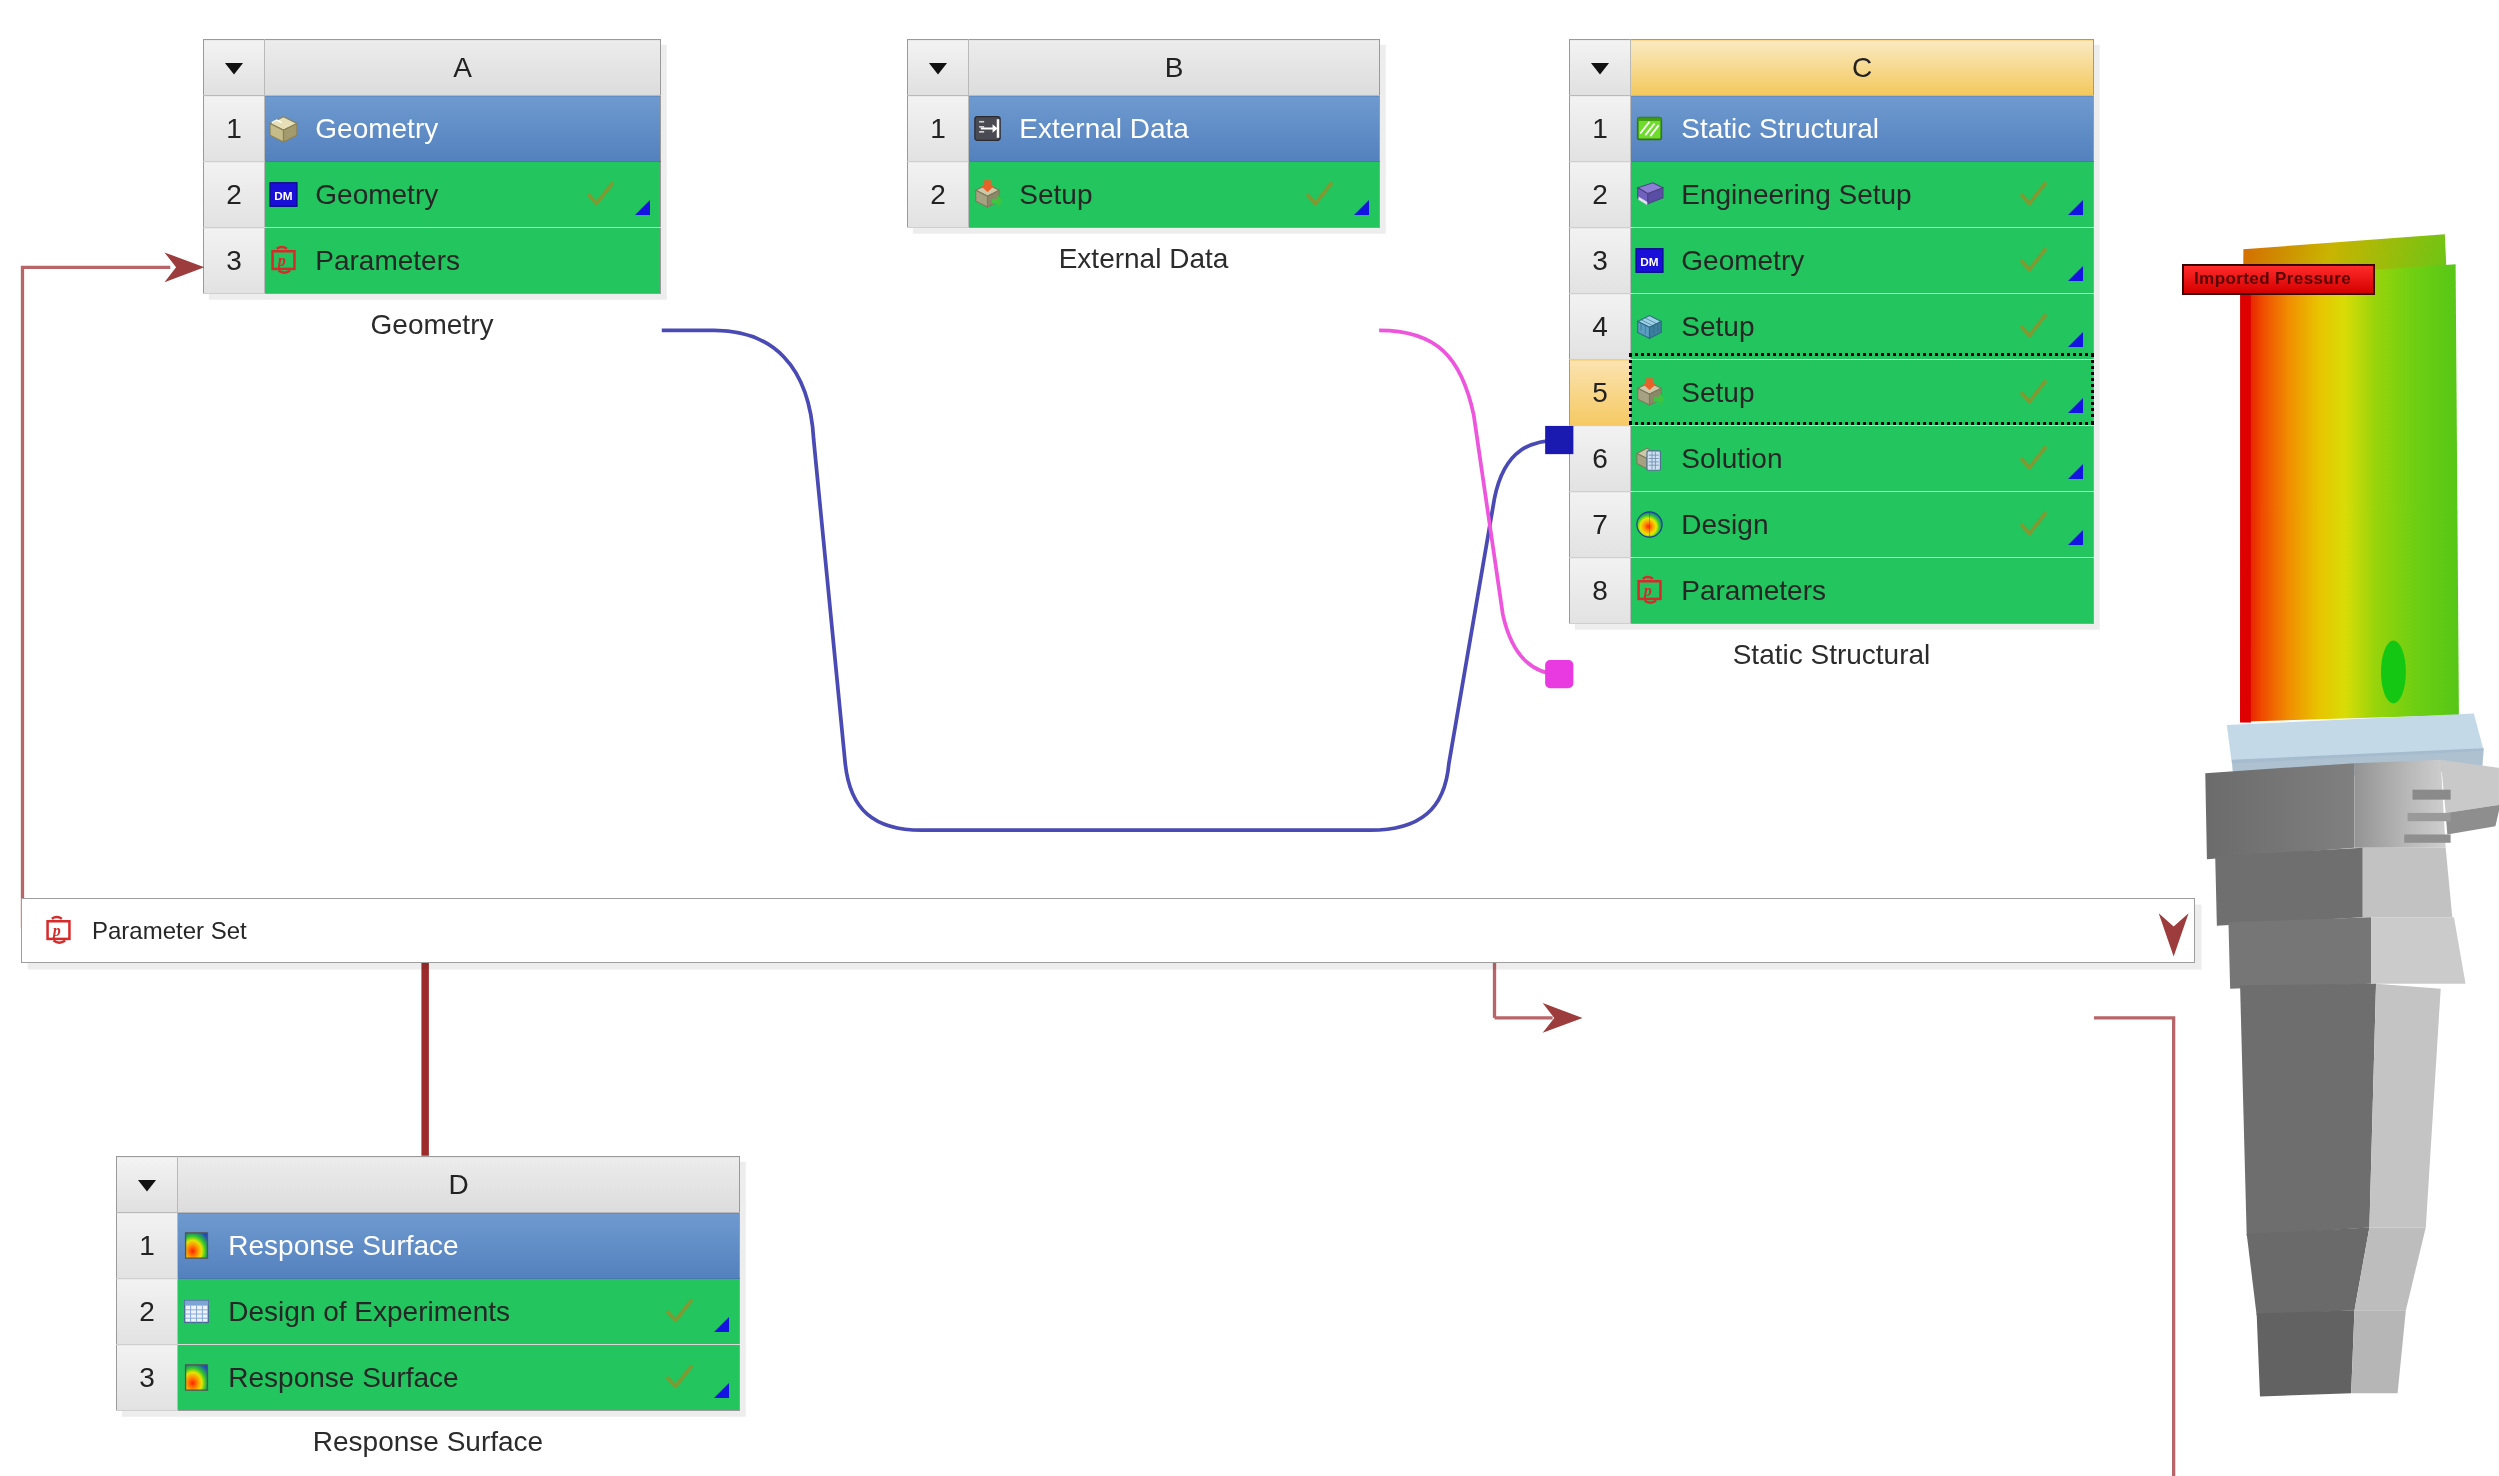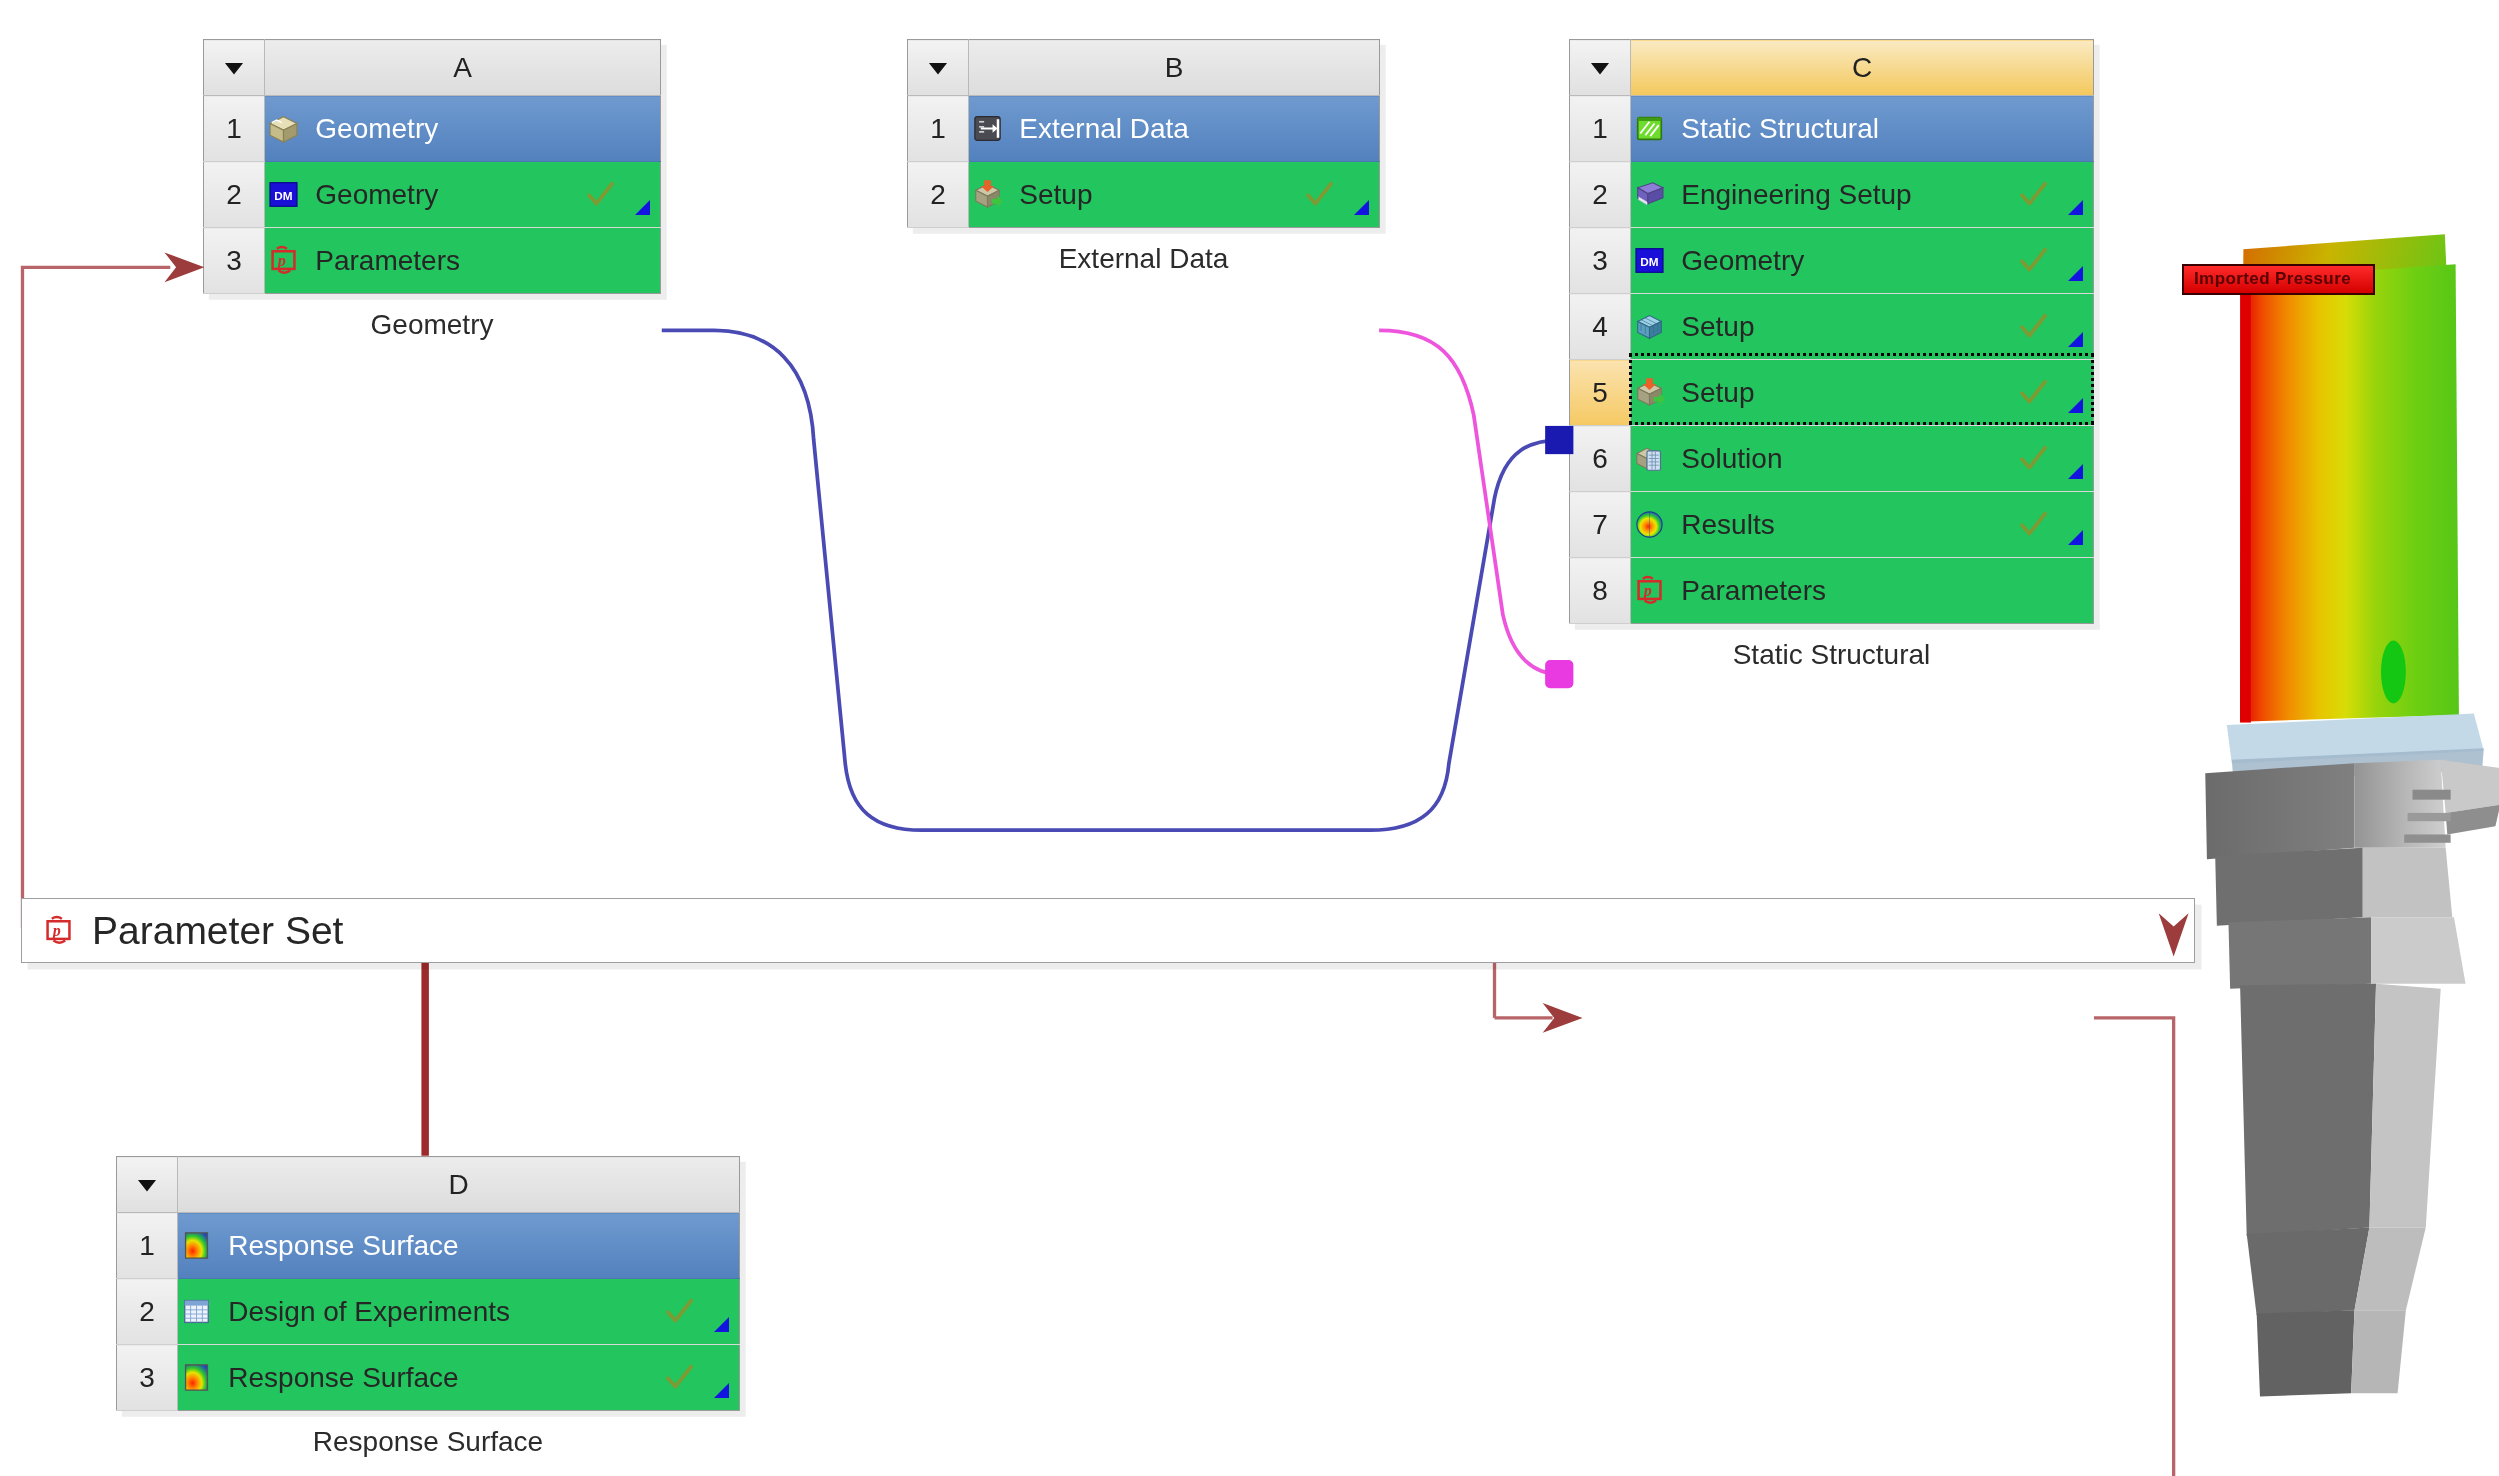--- a/index.html
+++ b/index.html
@@ -132,21 +132,21 @@
   
   .param-set{
     position:absolute;
     background:#ffffff;
     border:0.8px solid #9e9e9e;
     box-shadow:6.6px 6.6px 0 0 rgba(0,0,0,0.07);
     display:flex;align-items:center;gap:15px;
     padding-left:18px;
     z-index:30;
   }
-  .param-set .lbl{font-size:39px;color:#262626;}
+  .param-set .lbl{font-size:24px;color:#262626;}
 
   
   .links{position:absolute;left:0;top:0;width:2500px;height:1477px;z-index:10;}
   .links-top{z-index:35;}
 
   
   .model{position:absolute;z-index:20;}
   .tag{
     position:absolute;
     background:linear-gradient(to bottom,#ff2b2b,#d40000);
@@ -499,21 +499,21 @@
                     <stop offset="28%" stop-color="#ff9a00"></stop>
                     <stop offset="52%" stop-color="#e8e800"></stop>
                     <stop offset="72%" stop-color="#2fc82f"></stop>
                     <stop offset="100%" stop-color="#1f4fd0"></stop>
                   </radialGradient>
                 </defs>
                 <circle cx="22" cy="22" r="15" fill="url(#rainbowSphere)" stroke="#1b3f93" stroke-width="1.4"></circle>
                 <path d="M 22 7 L 22 37" stroke="#1b3f93" stroke-width="1" opacity="0.45" fill="none"></path>
               </svg>
             </span>
-            <span class="lbl">Results</span>
+            <span class="lbl">Design</span>
             <span class="spacer"></span>
             <span class="check">
               <svg viewBox="0 0 40 40">
                     <polyline points="6,21 15,31 34,7" fill="none" stroke="#7f9a33" stroke-width="4.5" stroke-linecap="round" stroke-linejoin="round"></polyline>
                   </svg>
             </span>
             <span class="tri"></span>
           </div>
         </td>
       </tr>

